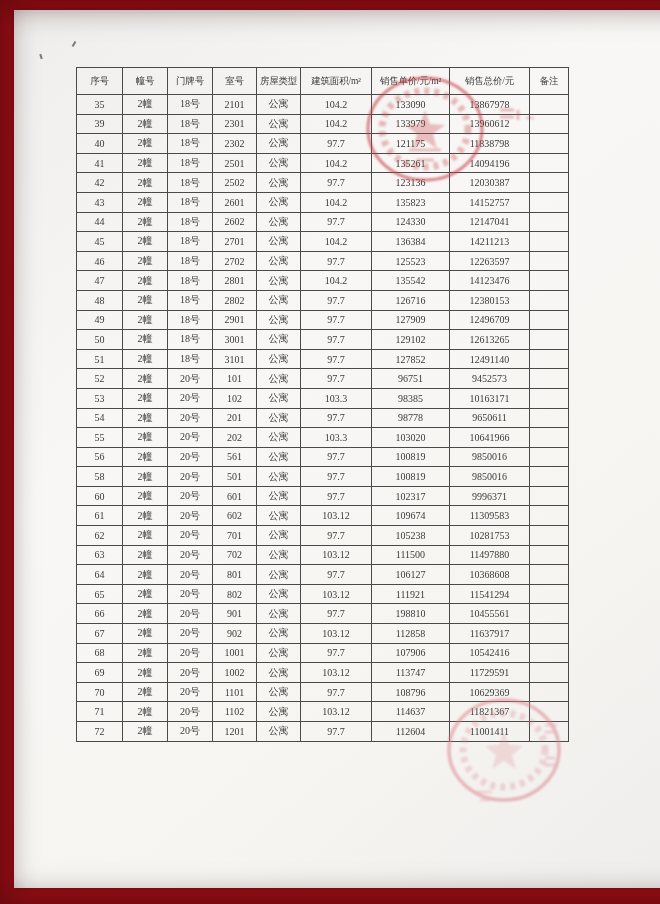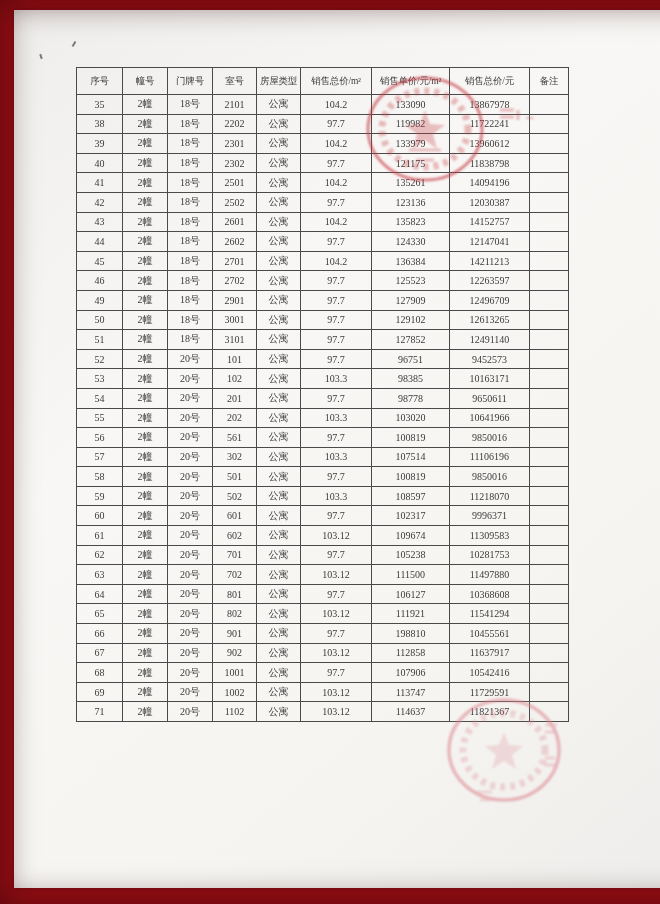--- a/index.html
+++ b/index.html
@@ -68,50 +68,39 @@
             <col class="c7">
             <col class="c8">
         </colgroup>
         <thead>
           <tr>
               <th>序号</th>
               <th>幢号</th>
               <th>门牌号</th>
               <th>室号</th>
               <th>房屋类型</th>
-              <th>销售总价/m²</th>
+              <th>建筑面积/m²</th>
               <th>销售单价/元/m²</th>
               <th>销售总价/元</th>
               <th>备注</th>
             </tr>
         </thead>
         <tbody>
             <tr>
               <td>35</td>
               <td>2幢</td>
               <td>18号</td>
               <td>2101</td>
               <td>公寓</td>
               <td>104.2</td>
               <td>133090</td>
               <td>13867978</td>
               <td></td>
             </tr>
             <tr>
-              <td>38</td>
-              <td>2幢</td>
-              <td>18号</td>
-              <td>2202</td>
-              <td>公寓</td>
-              <td>97.7</td>
-              <td>119982</td>
-              <td>11722241</td>
-              <td></td>
-            </tr>
-            <tr>
               <td>39</td>
               <td>2幢</td>
               <td>18号</td>
               <td>2301</td>
               <td>公寓</td>
               <td>104.2</td>
               <td>133979</td>
               <td>13960612</td>
               <td></td>
             </tr>
@@ -183,20 +172,42 @@
             </tr>
             <tr>
               <td>46</td>
               <td>2幢</td>
               <td>18号</td>
               <td>2702</td>
               <td>公寓</td>
               <td>97.7</td>
               <td>125523</td>
               <td>12263597</td>
+              <td></td>
+            </tr>
+            <tr>
+              <td>47</td>
+              <td>2幢</td>
+              <td>18号</td>
+              <td>2801</td>
+              <td>公寓</td>
+              <td>104.2</td>
+              <td>135542</td>
+              <td>14123476</td>
+              <td></td>
+            </tr>
+            <tr>
+              <td>48</td>
+              <td>2幢</td>
+              <td>18号</td>
+              <td>2802</td>
+              <td>公寓</td>
+              <td>97.7</td>
+              <td>126716</td>
+              <td>12380153</td>
               <td></td>
             </tr>
             <tr>
               <td>49</td>
               <td>2幢</td>
               <td>18号</td>
               <td>2901</td>
               <td>公寓</td>
               <td>97.7</td>
               <td>127909</td>
@@ -274,53 +285,31 @@
               <td>2幢</td>
               <td>20号</td>
               <td>561</td>
               <td>公寓</td>
               <td>97.7</td>
               <td>100819</td>
               <td>9850016</td>
               <td></td>
             </tr>
             <tr>
-              <td>57</td>
-              <td>2幢</td>
-              <td>20号</td>
-              <td>302</td>
-              <td>公寓</td>
-              <td>103.3</td>
-              <td>107514</td>
-              <td>11106196</td>
-              <td></td>
-            </tr>
-            <tr>
               <td>58</td>
               <td>2幢</td>
               <td>20号</td>
               <td>501</td>
               <td>公寓</td>
               <td>97.7</td>
               <td>100819</td>
               <td>9850016</td>
               <td></td>
             </tr>
             <tr>
-              <td>59</td>
-              <td>2幢</td>
-              <td>20号</td>
-              <td>502</td>
-              <td>公寓</td>
-              <td>103.3</td>
-              <td>108597</td>
-              <td>11218070</td>
-              <td></td>
-            </tr>
-            <tr>
               <td>60</td>
               <td>2幢</td>
               <td>20号</td>
               <td>601</td>
               <td>公寓</td>
               <td>97.7</td>
               <td>102317</td>
               <td>9996371</td>
               <td></td>
             </tr>
@@ -417,28 +406,50 @@
               <td>2幢</td>
               <td>20号</td>
               <td>1002</td>
               <td>公寓</td>
               <td>103.12</td>
               <td>113747</td>
               <td>11729591</td>
               <td></td>
             </tr>
             <tr>
+              <td>70</td>
+              <td>2幢</td>
+              <td>20号</td>
+              <td>1101</td>
+              <td>公寓</td>
+              <td>97.7</td>
+              <td>108796</td>
+              <td>10629369</td>
+              <td></td>
+            </tr>
+            <tr>
               <td>71</td>
               <td>2幢</td>
               <td>20号</td>
               <td>1102</td>
               <td>公寓</td>
               <td>103.12</td>
               <td>114637</td>
               <td>11821367</td>
+              <td></td>
+            </tr>
+            <tr>
+              <td>72</td>
+              <td>2幢</td>
+              <td>20号</td>
+              <td>1201</td>
+              <td>公寓</td>
+              <td>97.7</td>
+              <td>112604</td>
+              <td>11001411</td>
               <td></td>
             </tr>
           </tbody>
       </table>
     </div>
 
     <svg class="stamp-layer" width="619" height="878" viewBox="0 0 619 878">
       <defs>
         <filter id="blur1">
             <feGaussianBlur stdDeviation="0.8"></feGaussianBlur>

